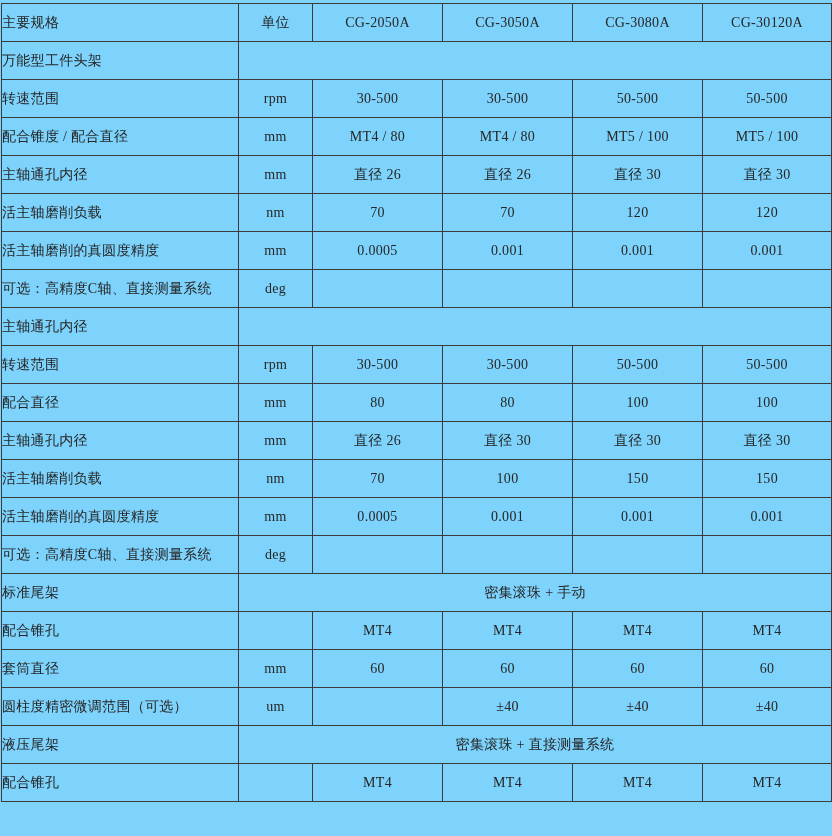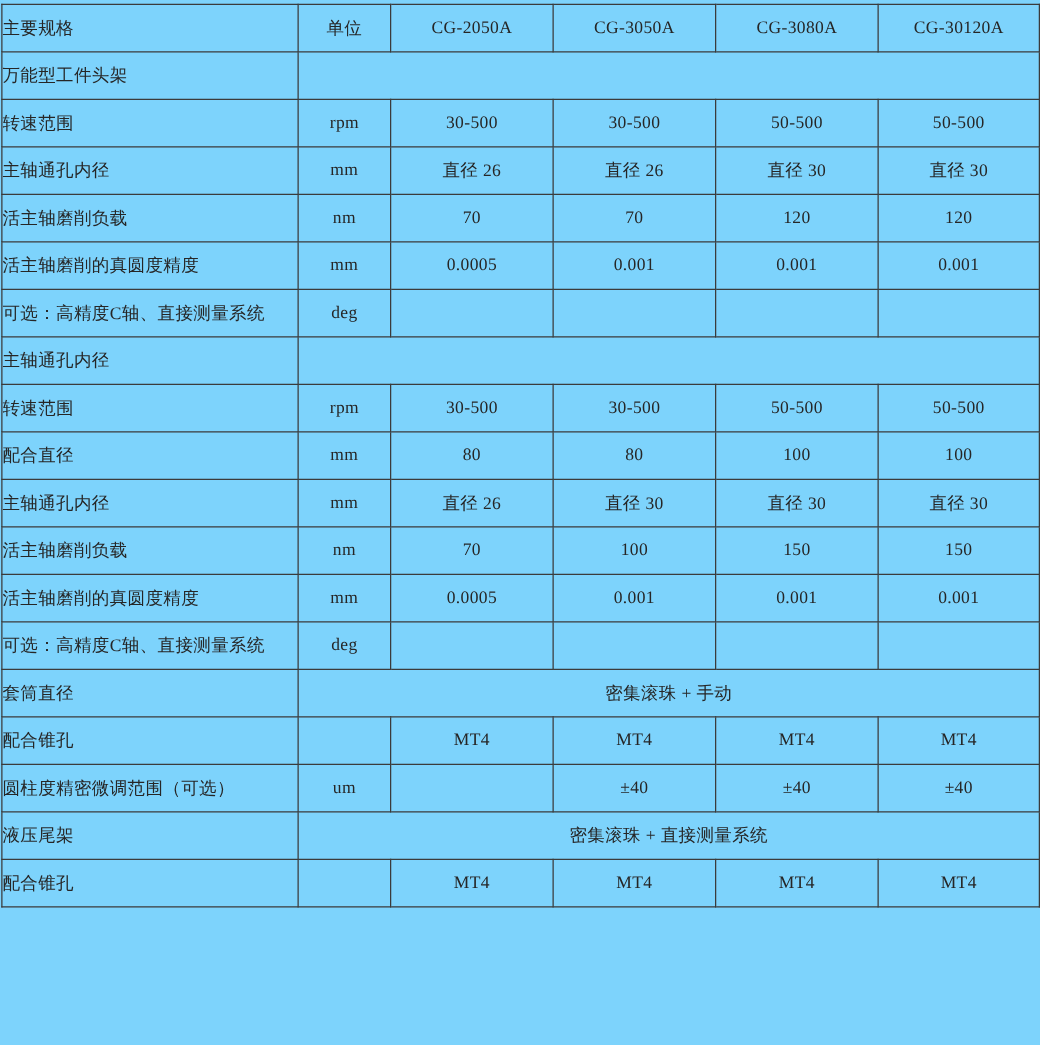--- a/index.html
+++ b/index.html
@@ -71,20 +71,28 @@
         </tr>
         <tr>
           <td class="label">转速范围</td>
           <td class="center">rpm</td>
           <td class="center">30-500</td>
           <td class="center">30-500</td>
           <td class="center">50-500</td>
           <td class="center">50-500</td>
         </tr>
         <tr>
+          <td class="label">配合锥度 / 配合直径</td>
+          <td class="center">mm</td>
+          <td class="center">MT4 / 80</td>
+          <td class="center">MT4 / 80</td>
+          <td class="center">MT5 / 100</td>
+          <td class="center">MT5 / 100</td>
+        </tr>
+        <tr>
           <td class="label">主轴通孔内径</td>
           <td class="center">mm</td>
           <td class="center">直径 26</td>
           <td class="center">直径 26</td>
           <td class="center">直径 30</td>
           <td class="center">直径 30</td>
         </tr>
         <tr>
           <td class="label">活主轴磨削负载</td>
           <td class="center">nm</td>
@@ -155,30 +163,38 @@
         </tr>
         <tr>
           <td class="label">可选：高精度C轴、直接测量系统</td>
           <td class="center">deg</td>
           <td class="center"></td>
           <td class="center"></td>
           <td class="center"></td>
           <td class="center"></td>
         </tr>
         <tr>
+          <td class="label">标准尾架</td>
+          <td class="center" colspan="5">密集滚珠 + 手动</td>
+        </tr>
+        <tr>
+          <td class="label">配合锥孔</td>
+          <td class="center"></td>
+          <td class="center">MT4</td>
+          <td class="center">MT4</td>
+          <td class="center">MT4</td>
+          <td class="center">MT4</td>
+        </tr>
+        <tr>
           <td class="label">套筒直径</td>
-          <td class="center" colspan="5">密集滚珠 + 手动</td>
-        </tr>
-        <tr>
-          <td class="label">配合锥孔</td>
-          <td class="center"></td>
-          <td class="center">MT4</td>
-          <td class="center">MT4</td>
-          <td class="center">MT4</td>
-          <td class="center">MT4</td>
+          <td class="center">mm</td>
+          <td class="center">60</td>
+          <td class="center">60</td>
+          <td class="center">60</td>
+          <td class="center">60</td>
         </tr>
         <tr>
           <td class="label">圆柱度精密微调范围（可选）</td>
           <td class="center">um</td>
           <td class="center"></td>
           <td class="center">±40</td>
           <td class="center">±40</td>
           <td class="center">±40</td>
         </tr>
         <tr>

